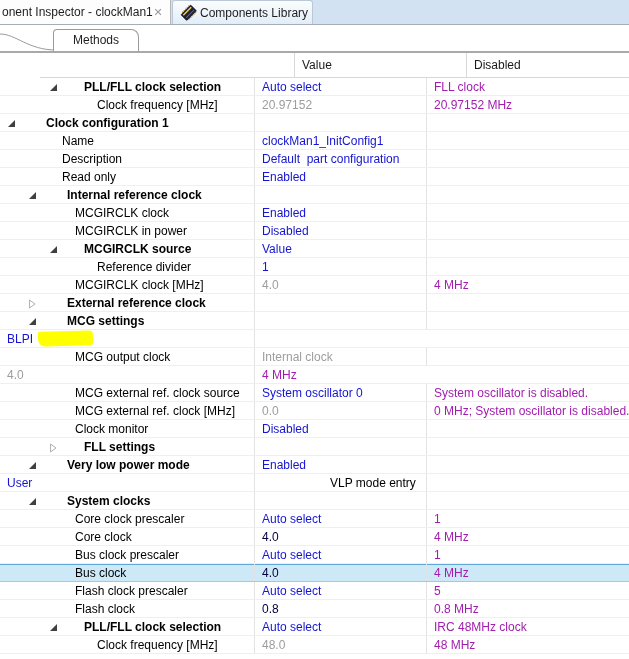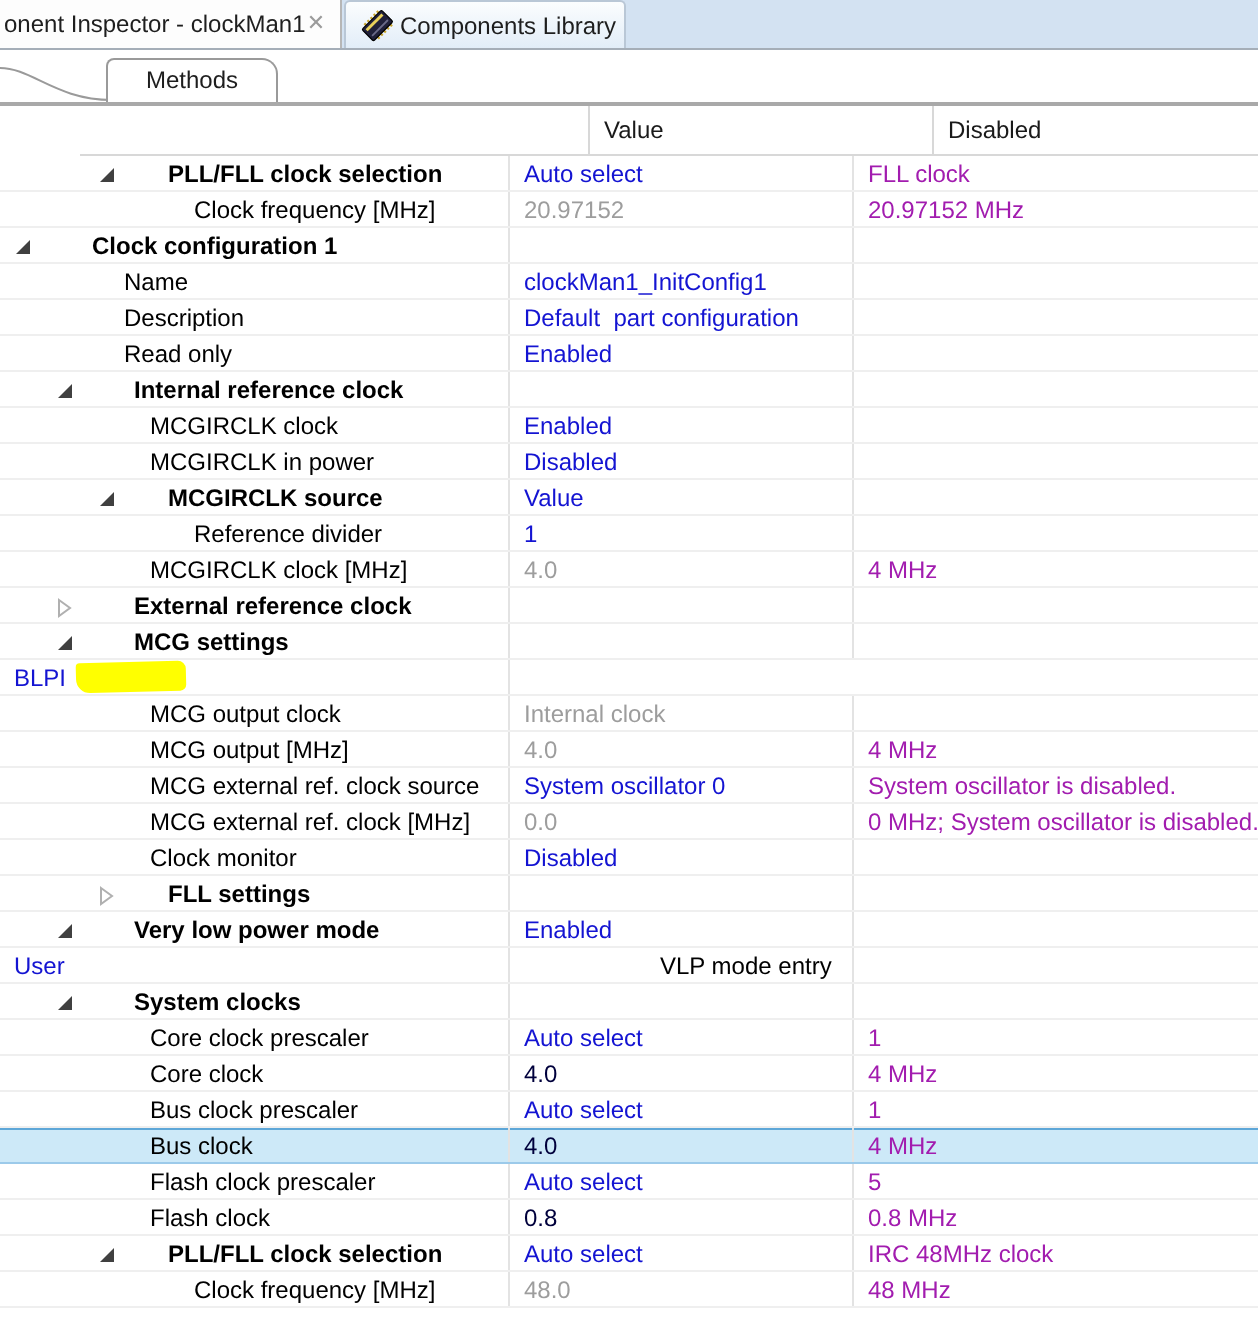--- a/index.html
+++ b/index.html
@@ -250,23 +250,20 @@
       <div class="grid row">
         <div class="cell cname">
           <span class="ntext" style="left: 75px;">MCG output clock</span>
         </div>
         <div class="cell cval">
           <span class="vtext gray">Internal clock</span>
         </div>
         <div class="cell cdet"></div>
       </div>
       <div class="grid row">
-        <div class="cell cname">
-          <span class="ntext" style="left: 75px;">MCG output [MHz]</span>
-        </div>
         <div class="cell cval">
           <span class="vtext gray">4.0</span>
         </div>
         <div class="cell cdet">
           <span class="dtext">4 MHz</span>
         </div>
       </div>
       <div class="grid row">
         <div class="cell cname">
           <span class="ntext" style="left: 75px;">MCG external ref. clock source</span>

